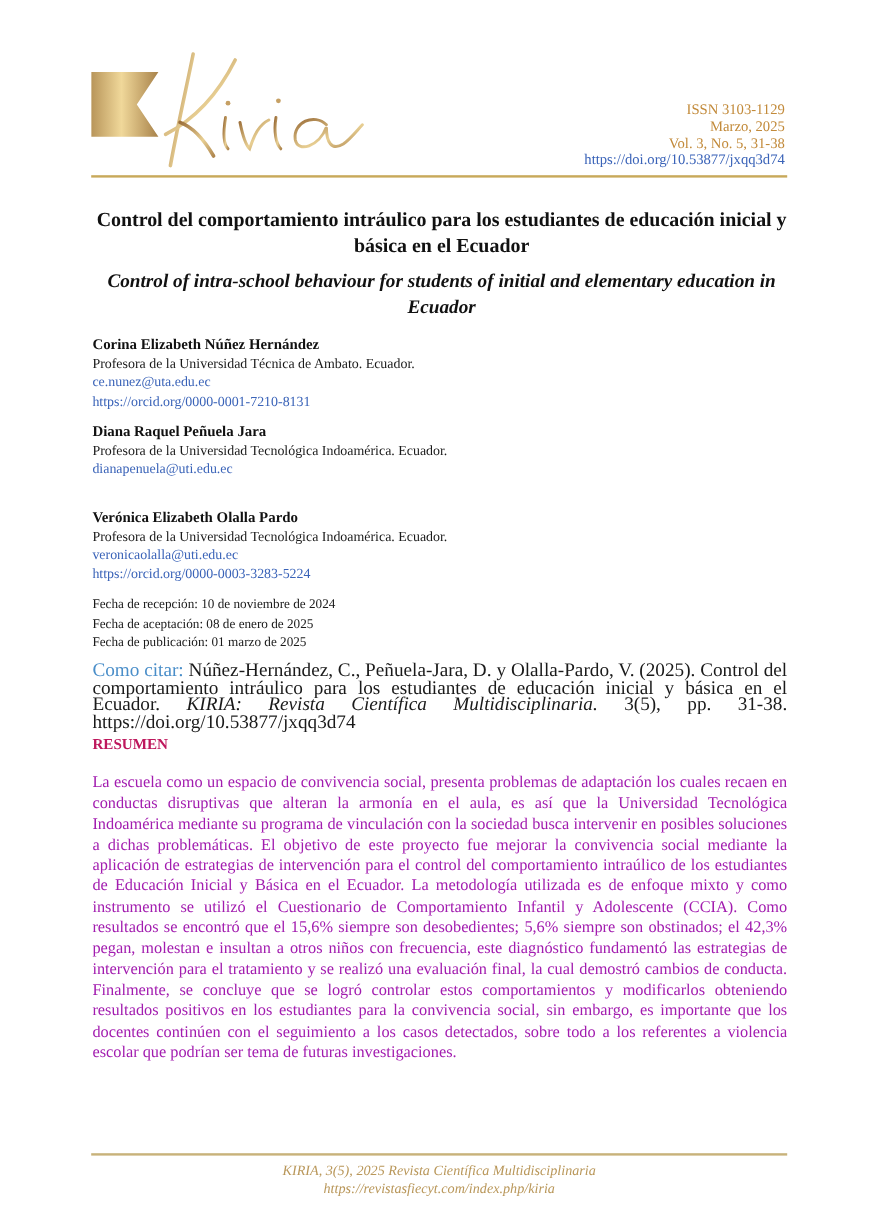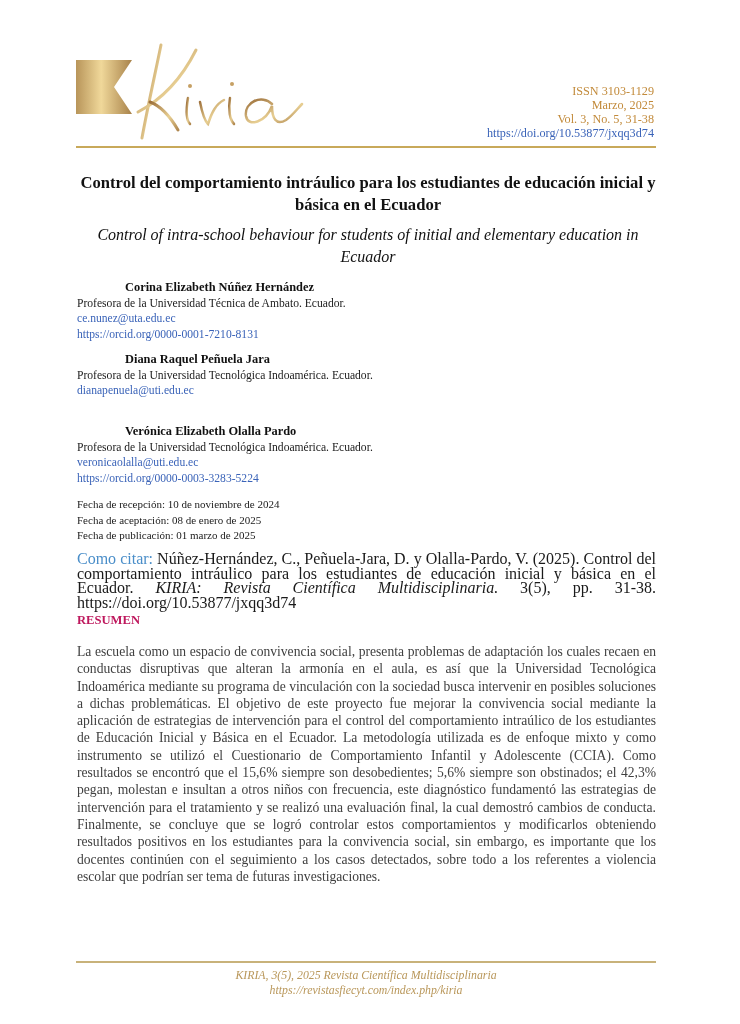--- a/index.html
+++ b/index.html
@@ -11,42 +11,42 @@
   .logo { position: absolute; left: 76px; top: 40px; width: 240px; height: 100px; }
   .meta { position: absolute; right: 86px; top: 84px; text-align: right;
           font-family: "Liberation Serif", serif; font-size: 12.2px; line-height: 14px; color: #c28a3a; }
   .meta .doi { color: #3a63b8; }
   .hr-top { position: absolute; left: 76px; top: 146px; width: 580px; height: 1.5px; background: #c8a95a; }
 
   
   .title-es { position: absolute; left: 80px; top: 172px; width: 576px; text-align: center;
               font-family: "Liberation Serif", serif; font-weight: bold; font-size: 16.6px; line-height: 22px; color: #111; }
   .title-en { position: absolute; left: 80px; top: 224px; width: 576px; text-align: center;
-              font-family: "Liberation Serif", serif; font-style: italic; font-weight: normal; font-size: 16px; line-height: 22px; color: #111; }
+              font-family: "Liberation Serif", serif; font-style: italic; font-weight: bold; font-size: 16px; line-height: 22px; color: #111; }
 
   
   .author { position: absolute; left: 77px; width: 560px; font-family: "Liberation Serif", serif;
             font-size: 11.6px; line-height: 15.5px; }
-  .author .name { font-weight: bold; font-size: 12.4px; color: #111; margin-left: 48px; }
+  .author .name { font-weight: bold; font-size: 12.4px; color: #111; }
   .author .aff { color: #1a1a1a; }
   .author .link { color: #3a63b8; }
   .a1 { top: 280px; } .a2 { top: 352px; } .a3 { top: 424px; }
 
   .dates { position: absolute; left: 77px; top: 497px; font-family: "Liberation Serif", serif;
            font-size: 11px; line-height: 15.5px; color: #1a1a1a; }
 
   .cite { position: absolute; left: 77px; top: 552px; width: 579px; font-family: "Liberation Serif", serif;
           font-size: 16px; line-height: 14.5px; text-align: justify; color: #1a1a1a; }
   .cite .lbl { color: #4a8ec9; }
   .cite i { font-style: italic; }
 
   .resumen-h { position: absolute; left: 77px; top: 613px; font-family: "Liberation Serif", serif;
                font-weight: bold; font-size: 12.6px; color: #be185d; }
   .abstract { position: absolute; left: 77px; top: 643px; width: 579px; font-family: "Liberation Serif", serif;
-              font-size: 13.6px; line-height: 17.3px; text-align: justify; color: #404040; }
+              font-size: 13.6px; line-height: 17.3px; text-align: justify; color: #a21caf; }
 
   .hr-bot { position: absolute; left: 76px; top: 961px; width: 580px; height: 1.5px; background: #c8b27a; }
   .footer { position: absolute; left: 76px; top: 968px; width: 580px; text-align: center;
             font-family: "Liberation Serif", serif; font-style: italic; font-size: 11.8px; line-height: 15px; color: #b9975a; }
 </style>
 </head>
 <body>
 
 <div class="page">
 

